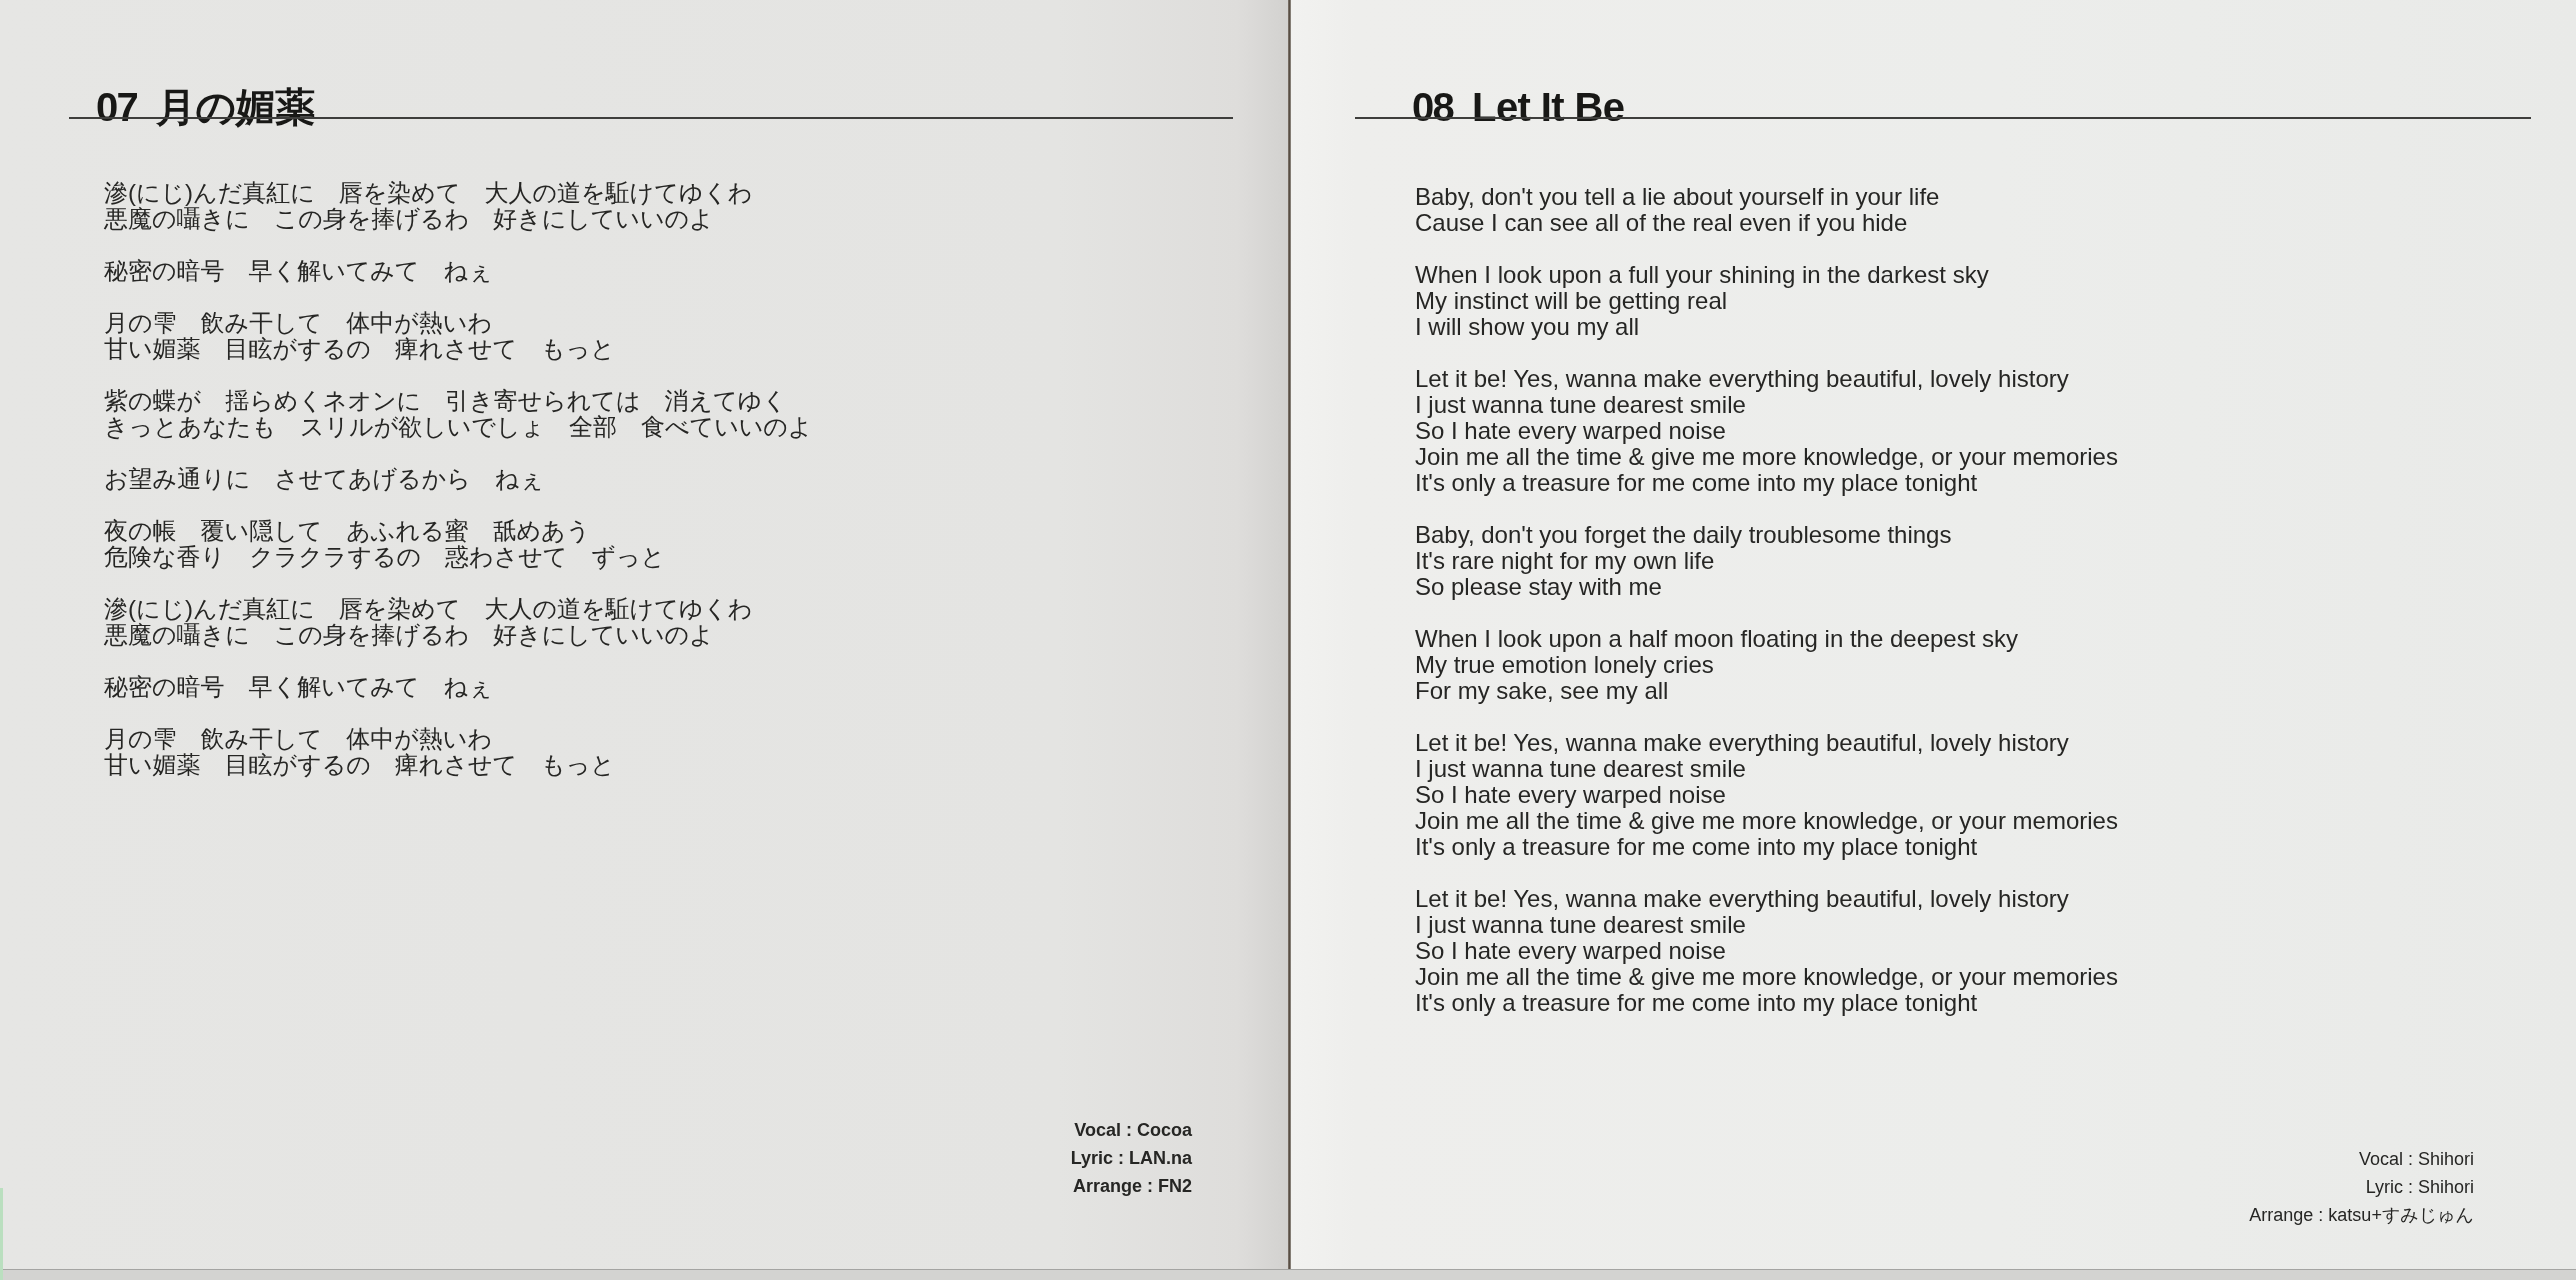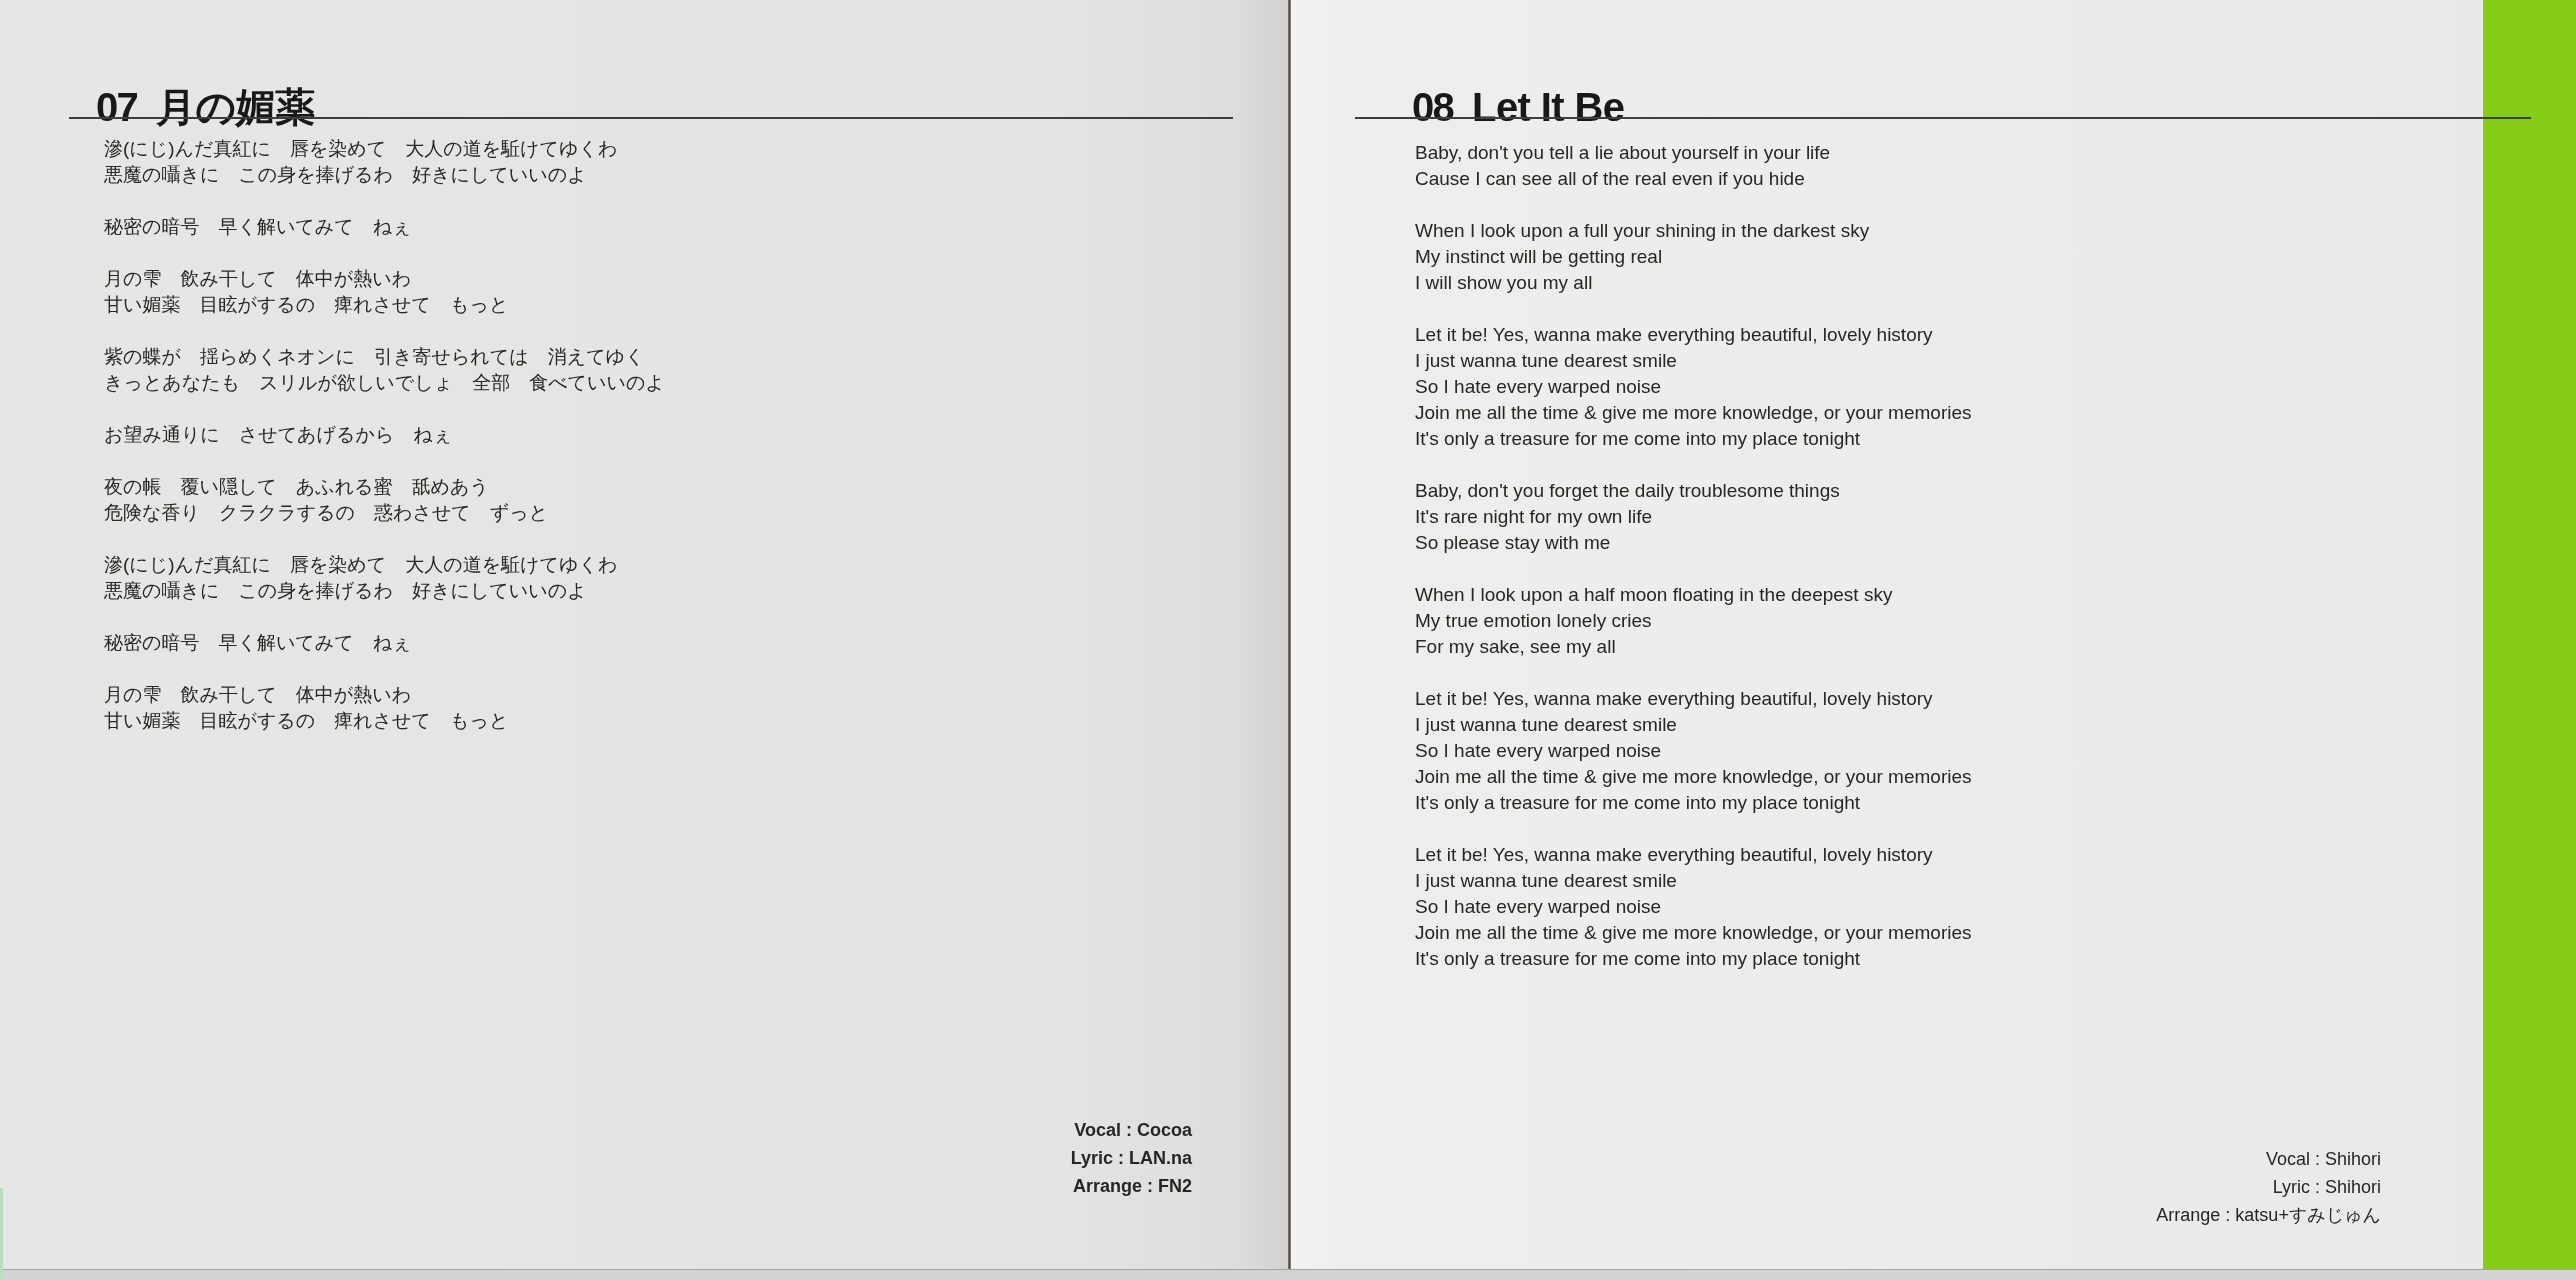--- a/index.html
+++ b/index.html
@@ -21,21 +21,21 @@
     top: 0;
     height: 1281px;
   }
   .page-left {
     left: 0;
     width: 1289px;
     background: linear-gradient(90deg, #e6e6e4 0%, #e4e4e2 82%, #dedddb 96%, #d2d1cf 100%);
   }
   .page-right {
     left: 1291px;
-    width: 1192px;
+    width: 1285px;
     background: linear-gradient(90deg, #f2f2f0 0%, #eeeeec 5%, #ecedeb 55%, #e9eae8 100%);
   }
   .spine {
     position: absolute;
     left: 1288px;
     top: 0;
     width: 3.4px;
     height: 1281px;
     background: linear-gradient(90deg, #8a8178 0%, #53493f 45%, #6b635a 70%, #a59f97 100%);
   }
@@ -55,23 +55,24 @@
   .title-rule {
     position: absolute;
     top: 117px;
     height: 1.7px;
     background: #3e3e3c;
   }
   .page-left .title-rule { left: 69px; width: 1164px; }
   .page-right .title-rule { left: 64px; width: 1176px; }
   .lyrics {
     position: absolute;
-    font-size: 19px;
+    font-size: 24px;
     line-height: 26px;
     white-space: nowrap;
+    margin-top: 44px;
   }
   .page-left .lyrics { top: 136px; left: 104px; }
   .page-right .lyrics { top: 140px; left: 124px; }
   .stanza { margin-bottom: 26px; }
   .credits {
     position: absolute;
     font-size: 18px;
     line-height: 28px;
     text-align: right;
     white-space: nowrap;

